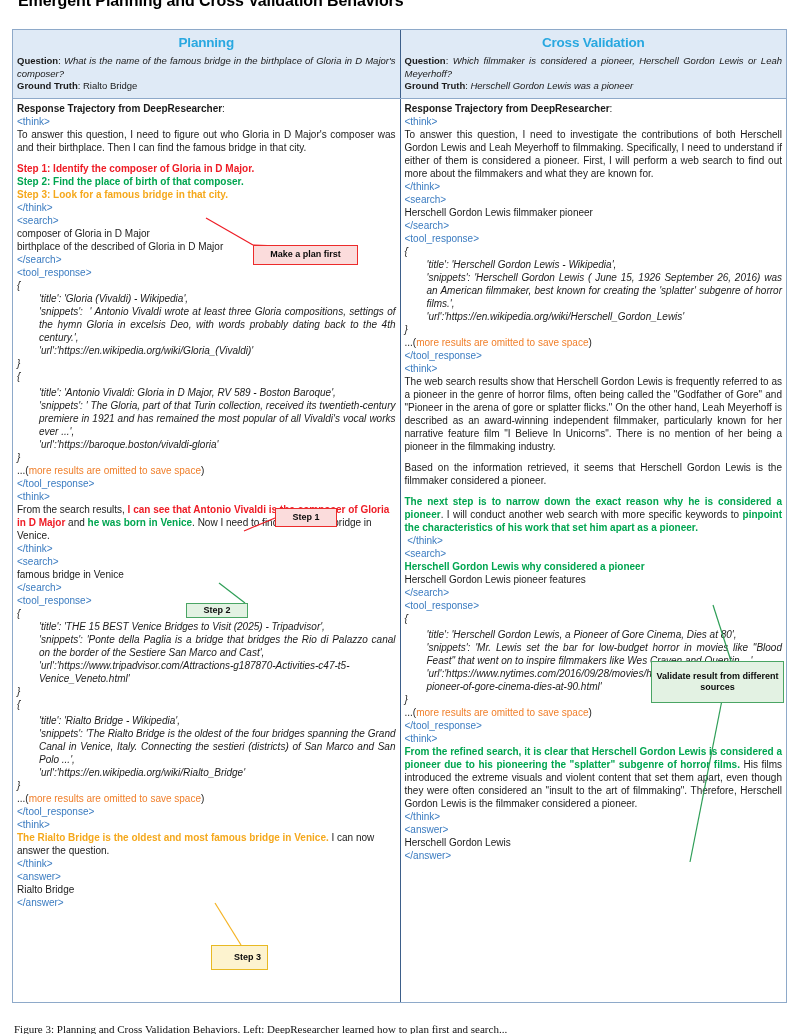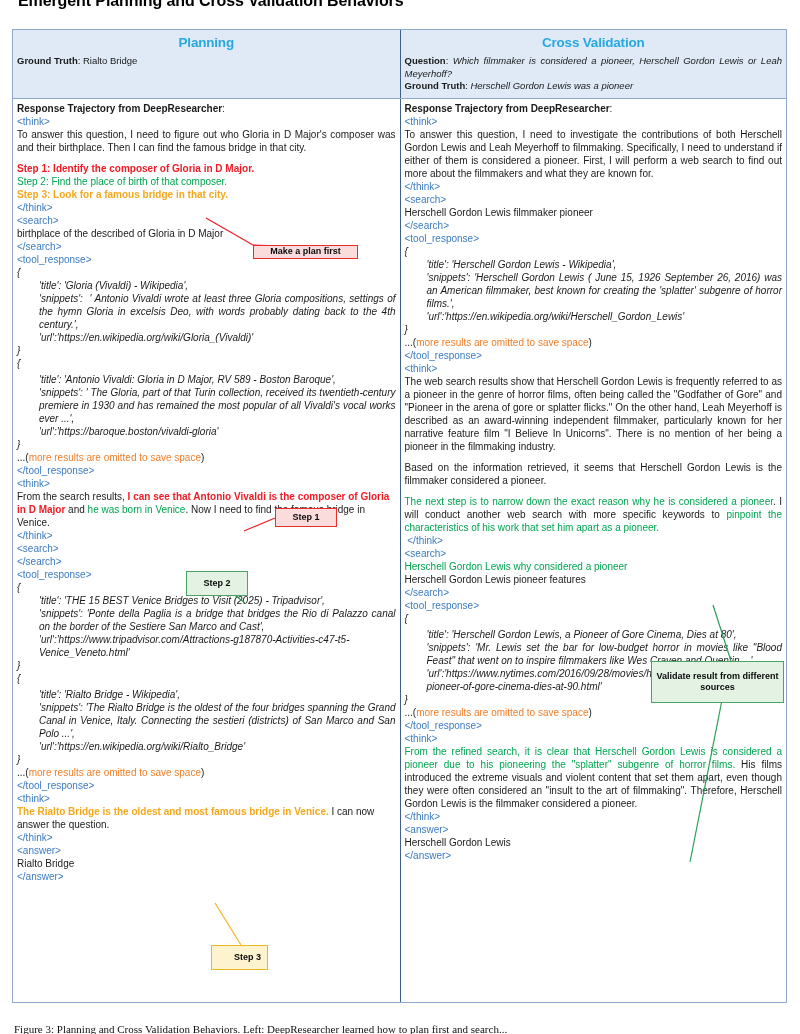--- a/index.html
+++ b/index.html
@@ -16,21 +16,21 @@
     letter-spacing:-0.1px;white-space:nowrap;
   }
 
   .table{
     position:absolute;left:12px;top:29px;width:775px;
     border:1px solid #8ea9c9;
     box-sizing:border-box;
     display:flex;flex-direction:column;
     background:#fff;
   }
-  .hdr-row{display:flex;background:#dfeaf6;border-bottom:1px solid #8ea9c9;}
+  .hdr-row{display:flex;background:#dfeaf6;border-bottom:1px solid #8ea9c9;align-items:center;}
   .hdr-cell{
     box-sizing:border-box;padding:3px 4px 5px 4px;
     font-size:9.5px;line-height:1.33;
   }
   .hdr-cell.left{width:388px;border-right:1px solid #3d5f8a;}
   .hdr-cell.right{width:386px;}
   .col-title{
     text-align:center;font-size:13.5px;font-weight:bold;
     color:#29a8e0;margin:1px 0 3px 0;letter-spacing:-0.2px;
   }
@@ -46,21 +46,21 @@
   }
   .body-cell.left{width:388px;border-right:1px solid #3d5f8a;height:903px;}
   .body-cell.right{width:386px;height:903px;}
 
   .ln{margin:0;white-space:pre-wrap;}
   .tag{color:#3a7bc0;}
   .it{font-style:italic;}
   .ind{padding-left:22px;}
   .just{text-align:justify;text-justify:inter-word;}
   .red{color:#ee1c25;font-weight:bold;}
-  .green{color:#00a550;font-weight:normal;}
+  .green{color:#00a550;font-weight:bold;}
   .gold{color:#f5a81c;font-weight:bold;}
   .orange{color:#f07f2a;}
   .blank{height:8px;}
   .small-gap{height:3px;}
 
   
   .callout{
     position:absolute;box-sizing:border-box;
     display:flex;align-items:center;justify-content:center;
     text-align:center;font-weight:bold;font-size:9px;color:#0a0a0a;
@@ -85,20 +85,21 @@
 <div class="page">
 
   <div class="fig-title">Emergent Planning and Cross Validation Behaviors</div>
 
   <div class="table">
 
     <div class="hdr-row">
 
       <div class="hdr-cell left">
         <div class="col-title">Planning</div>
+        <div class="qline just"><b>Question</b>: <i>What is the name of the famous bridge in the birthplace of Gloria in D Major's composer?</i></div>
         <div class="qline"><b>Ground Truth</b>: <span>Rialto Bridge</span></div>
       </div>
 
       <div class="hdr-cell right">
         <div class="col-title">Cross Validation</div>
         <div class="qline just"><b>Question</b>: <i>Which filmmaker is considered a pioneer, Herschell Gordon Lewis or Leah Meyerhoff?</i></div>
         <div class="qline"><b>Ground Truth</b>: <i>Herschell Gordon Lewis was a pioneer</i></div>
       </div>
     </div>
 
@@ -107,40 +108,42 @@
       <div class="body-cell left">
         <div class="ln"><b>Response Trajectory from DeepResearcher</b><span>:</span></div>
         <div class="ln tag">&lt;think&gt;</div>
         <div class="ln just">To answer this question, I need to figure out who Gloria in D Major's composer was and their birthplace. Then I can find the famous bridge in that city.</div>
         <div class="blank"></div>
         <div class="ln red">Step 1: Identify the composer of Gloria in D Major.</div>
         <div class="ln green">Step 2: Find the place of birth of that composer.</div>
         <div class="ln gold">Step 3: Look for a famous bridge in that city.</div>
         <div class="ln tag">&lt;/think&gt;</div>
         <div class="ln tag">&lt;search&gt;</div>
+        <div class="ln">composer of Gloria in D Major</div>
         <div class="ln">birthplace of the described of Gloria in D Major</div>
         <div class="ln tag">&lt;/search&gt;</div>
         <div class="ln tag">&lt;tool_response&gt;</div>
         <div class="ln it">{</div>
         <div class="ln it ind">'title': 'Gloria (Vivaldi) - Wikipedia',</div>
         <div class="ln it ind just">'snippets':  ' Antonio Vivaldi wrote at least three Gloria compositions, settings of the hymn Gloria in excelsis Deo, with words probably dating back to the 4th century.',</div>
         <div class="ln it ind">'url':'https://en.wikipedia.org/wiki/Gloria_(Vivaldi)'</div>
         <div class="ln it">}</div>
         <div class="ln it">{</div>
         <div class="small-gap"></div>
         <div class="ln it ind">'title': 'Antonio Vivaldi: Gloria in D Major, RV 589 - Boston Baroque',</div>
-        <div class="ln it ind just">'snippets': ' The Gloria, part of that Turin collection, received its twentieth-century premiere in 1930 and has remained the most popular of all Vivaldi's vocal works ever ...',</div>
+        <div class="ln it ind just">'snippets': ' The Gloria, part of that Turin collection, received its twentieth-century premiere in 1921 and has remained the most popular of all Vivaldi's vocal works ever ...',</div>
         <div class="ln it ind">'url':'https://baroque.boston/vivaldi-gloria'</div>
         <div class="ln it">}</div>
         <div class="ln"><span>...(</span><span class="orange">more results are omitted to save space</span><span>)</span></div>
         <div class="ln tag">&lt;/tool_response&gt;</div>
         <div class="ln tag">&lt;think&gt;</div>
         <div class="ln"><span>From the search results, </span><span class="red">I can see that Antonio Vivaldi is the composer of Gloria in D Major</span><span> and </span><span class="green">he was born in Venice</span><span>. Now I need to find the famous bridge in Venice.</span></div>
         <div class="ln tag">&lt;/think&gt;</div>
         <div class="ln tag">&lt;search&gt;</div>
+        <div class="ln">famous bridge in Venice</div>
         <div class="ln tag">&lt;/search&gt;</div>
         <div class="ln tag">&lt;tool_response&gt;</div>
         <div class="ln it">{</div>
         <div class="ln it ind">'title': 'THE 15 BEST Venice Bridges to Visit (2025) - Tripadvisor',</div>
         <div class="ln it ind just">'snippets': 'Ponte della Paglia is a bridge that bridges the Rio di Palazzo canal on the border of the Sestiere San Marco and Cast',</div>
         <div class="ln it ind just">'url':'https://www.tripadvisor.com/Attractions-g187870-Activities-c47-t5-Venice_Veneto.html'</div>
         <div class="ln it">}</div>
         <div class="ln it">{</div>
         <div class="small-gap"></div>
         <div class="ln it ind">'title': 'Rialto Bridge - Wikipedia',</div>
@@ -206,25 +209,25 @@
   <svg class="lines" viewBox="0 0 800 1034">
     <line x1="253" y1="245" x2="308" y2="247" stroke="#ee1c25" stroke-width="1.2"></line>
     <line x1="206" y1="218" x2="253" y2="245" stroke="#ee1c25" stroke-width="1.2"></line>
     <line x1="244" y1="531" x2="275" y2="518" stroke="#ee1c25" stroke-width="1.2"></line>
     <line x1="219" y1="583" x2="245" y2="603" stroke="#2e9e57" stroke-width="1.2"></line>
     <line x1="215" y1="903" x2="241" y2="945" stroke="#f5b324" stroke-width="1.2"></line>
     <line x1="713" y1="605" x2="731" y2="661" stroke="#2e9e57" stroke-width="1.2"></line>
     <line x1="690" y1="862" x2="722" y2="700" stroke="#2e9e57" stroke-width="1.2"></line>
   </svg>
 
-  <div class="callout red-c" style="left:253px;top:245px;width:105px;height:14px;">Make a plan first</div>
+  <div class="callout red-c" style="left:253px;top:245px;width:105px;height:20px;">Make a plan first</div>
 
   <div class="callout red-c" style="left:275px;top:508px;width:62px;height:19px;">Step 1</div>
 
-  <div class="callout green-c" style="left:186px;top:571px;width:62px;height:25px;">Step 2</div>
+  <div class="callout green-c" style="left:186px;top:603px;width:62px;height:15px;">Step 2</div>
 
   <div class="callout gold-c" style="left:211px;top:945px;width:57px;height:25px;padding-left:16px;">Step 3</div>
 
   <div class="callout green-c" style="left:651px;top:661px;width:133px;height:42px;">Validate result from different sources</div>
 
   <div class="caption">Figure 3:  Planning and Cross Validation Behaviors. Left: DeepResearcher learned how to plan first and search...</div>
 
 </div>
 
 </body></html>

